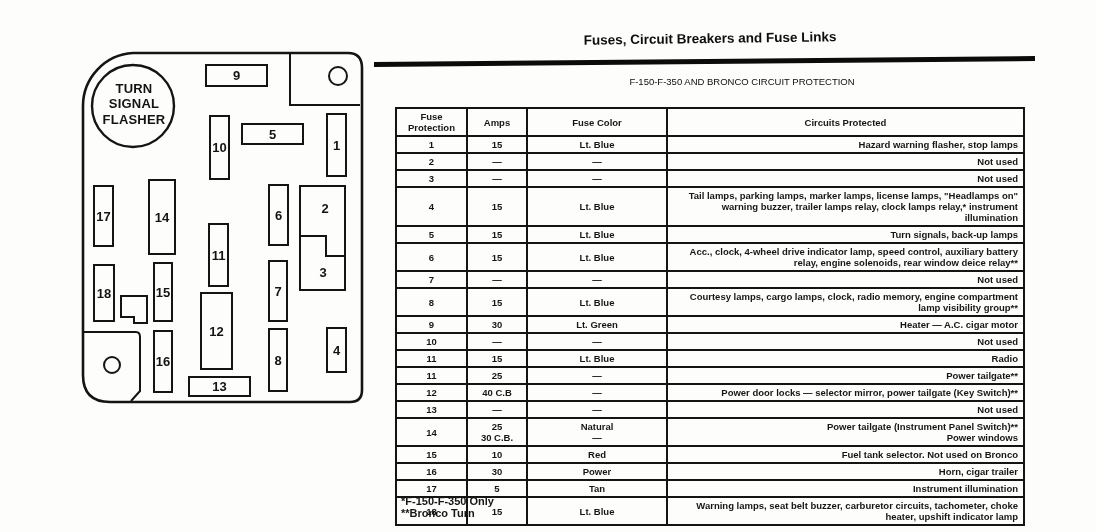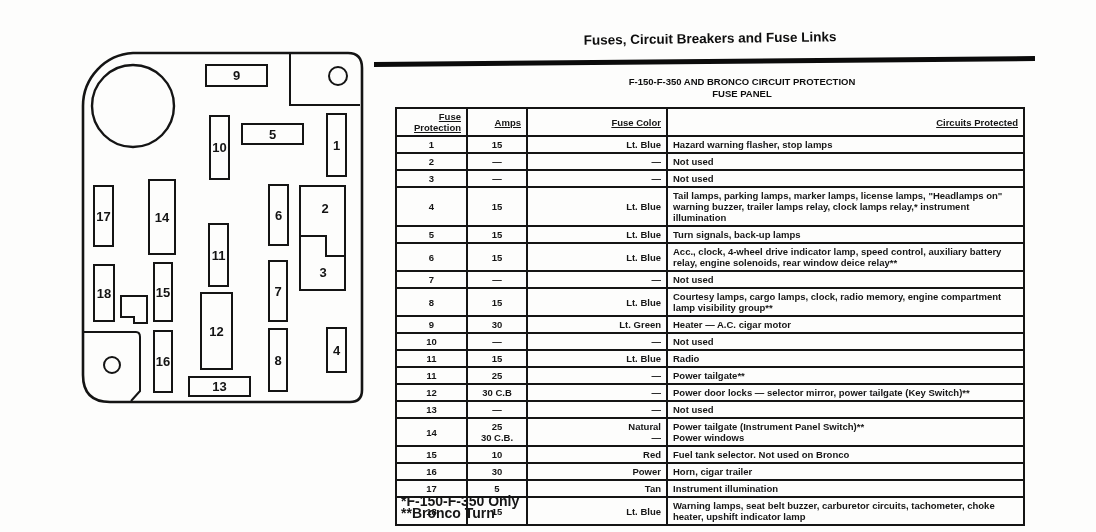--- a/index.html
+++ b/index.html
@@ -45,39 +45,39 @@
   
   #page-title{
     position:absolute;left:560px;top:31px;width:300px;text-align:center;
     font-weight:bold;font-size:13.5px;transform:rotate(-0.8deg);color:#0d0d0d;
   }
   #title-rule{
     position:absolute;left:374px;top:59px;width:661px;height:5px;background:#0b0b0b;
     transform:rotate(-0.5deg);
   }
   #subtitle{position:absolute;left:492px;top:76px;width:500px;text-align:center;
-    font-weight:bold;font-size:9.5px;line-height:12px;color:#0d0d0d;}
+    font-weight:normal;font-size:9.5px;line-height:12px;color:#0d0d0d;}
   #fuse-table{
     position:absolute;left:395px;top:107px;width:628px;
     border-collapse:collapse;table-layout:fixed;
   }
   #fuse-table th,#fuse-table td{
     border:2px solid #141414;font-size:9.5px;line-height:11px;
     padding:2px 5px;font-weight:bold;white-space:pre-line;color:#161616;
     overflow:hidden;
   }
-  #fuse-table th{text-align:right;vertical-align:middle;text-decoration:underline;}
+  #fuse-table th{text-align:center;vertical-align:middle;}
   td.c-fuse{text-align:center;}
   td.c-amps{text-align:center;}
-  td.c-color{text-align:right;padding-left:10px;}
-  td.c-circ{text-align:left;padding-left:8px;padding-right:6px;font-size:9px;}
+  td.c-color{text-align:center;padding-left:10px;}
+  td.c-circ{text-align:right;padding-left:8px;padding-right:6px;font-size:9px;}
   th.h-amps{text-align:center;}
   th.h-color{padding-left:10px;}
   #footnotes{
-    position:absolute;left:401px;top:495px;font-size:14px;font-weight:bold;
+    position:absolute;left:401px;top:495px;font-size:11px;font-weight:bold;
     line-height:12px;color:#161616;
   }
 </style>
 </head>
 <body>
 
 <div id="diagram">
   <svg width="400" height="440" viewBox="0 0 400 440">
 
     <path d="M 133,53 L 348,53 Q 362,53 362,68 L 362,390 Q 362,402 350,402 L 110,402 Q 83,402 83,375 L 83,106 A 53,53 0 0 1 133,53 Z" fill="#fdfdfc" stroke="#141414" stroke-width="2.6"></path>
@@ -89,20 +89,21 @@
 
     <path d="M 84,332 L 136,332 Q 140,332 140,337 L 140,391 L 131,401" fill="none" stroke="#141414" stroke-width="2"></path>
     <circle cx="112" cy="365" r="8" fill="none" stroke="#141414" stroke-width="2"></circle>
 
     <path d="M 300,186 H 345 V 256 H 326 V 236 H 300 Z" fill="#fdfdfc" stroke="#141414" stroke-width="2"></path>
     <path d="M 300,236 H 326 V 256 H 345 V 290 H 300 Z" fill="#fdfdfc" stroke="#141414" stroke-width="2"></path>
 
     <path d="M 121,296 L 147,296 L 147,323 L 134,323 L 134,317 L 121,317 Z" fill="#fdfdfc" stroke="#141414" stroke-width="2"></path>
   </svg>
 
+  <div id="flasher-text">TURN SIGNAL FLASHER</div>
 
   <div class="fusebox fb1">
       <span>1</span>
     </div>
   <div class="fuselabel lb2">2</div>
   <div class="fuselabel lb3">3</div>
   <div class="fusebox fb4">
       <span>4</span>
     </div>
   <div class="fusebox fb5">
@@ -146,21 +147,20 @@
     </div>
   <div class="fusebox fb18">
       <span>18</span>
     </div>
 </div>
 
 <div id="page-title">Fuses, Circuit Breakers and Fuse Links</div>
 <div id="title-rule"></div>
 <div id="subtitle">
   <div>F-150-F-350 AND BRONCO CIRCUIT PROTECTION</div>
-  <div>FUSE PANEL</div>
 </div>
 
 <table id="fuse-table">
   <colgroup>
     <col style="width:71px">
       <col style="width:60px">
       <col style="width:140px">
       <col style="width:357px">
   </colgroup>
   <thead>
@@ -240,21 +240,21 @@
         <td class="c-circ">Radio</td>
       </tr>
     <tr>
         <td class="c-fuse">11</td>
         <td class="c-amps">25</td>
         <td class="c-color">—</td>
         <td class="c-circ">Power tailgate**</td>
       </tr>
     <tr>
         <td class="c-fuse">12</td>
-        <td class="c-amps">30 C.B</td>
+        <td class="c-amps">40 C.B</td>
         <td class="c-color">—</td>
         <td class="c-circ">Power door locks — selector mirror, power tailgate (Key Switch)**</td>
       </tr>
     <tr>
         <td class="c-fuse">13</td>
         <td class="c-amps">—</td>
         <td class="c-color">—</td>
         <td class="c-circ">Not used</td>
       </tr>
     <tr>

